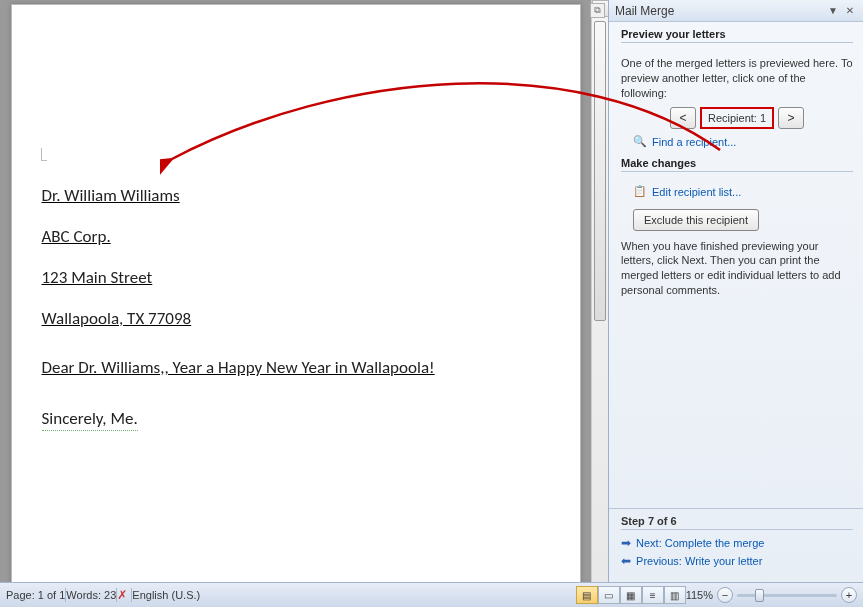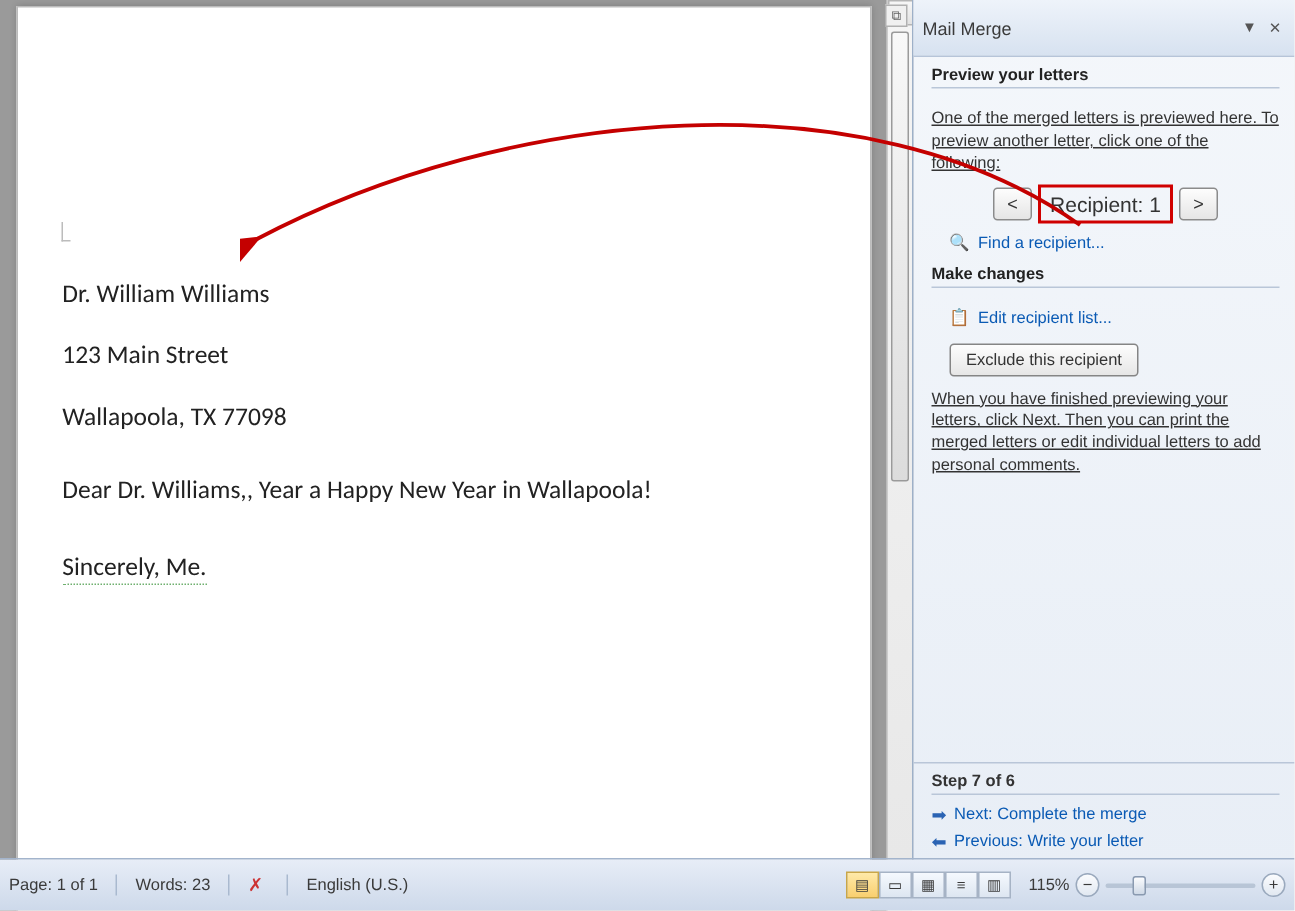--- a/index.html
+++ b/index.html
@@ -75,35 +75,35 @@
     width: 17px;
     display: flex;
     align-items: center;
     justify-content: center;
     background: linear-gradient(#f7f7f7,#e2e2e2);
     border: 1px solid #b5b5b5;
     font-size: 8px;
     color: #555;
   }
 
-  .doc-col { display:flex; flex-direction: column; flex:1;}
+  .doc-col { display:flex; flex-direction: column; flex:1;text-decoration:underline;}
   .doc-row { display:flex; flex:1; }
 
   
   .pane {
     width: 255px;
     background: linear-gradient(#f4f7fb,#e8eef6);
     border-left: 1px solid #9db0c8;
     display: flex;
     flex-direction: column;
     font-size: 11px;
     color: #333;
   }
   .pane-header {
-    height: 38px;
+    height: 22px;
     display: flex;
     align-items: center;
     padding: 0 6px;
     background: linear-gradient(#eef3fa,#d7e2f0);
     border-bottom: 1px solid #b6c4d8;
     font-size: 12px;
     color: #3a3a3a;
     position: relative;
   }
   .pane-header .title { flex:1; }
@@ -118,21 +118,20 @@
     color: #222;
     border-bottom: 1px solid #b9c6d8;
     padding-bottom: 2px;
     margin-top: 8px;
     margin-bottom: 13px;
   }
   .sect:first-child{ margin-top:0;}
   .para {
     line-height: 1.35;
     margin-bottom: 6px;
-    text-decoration: underline;
   }
   .rec-nav {
     display: flex;
     align-items: center;
     justify-content: center;
     gap: 4px;
     margin: 6px 0;
   }
   .recbtn {
     width: 26px;
@@ -140,21 +139,21 @@
     border: 1px solid #8b8b8b;
     background: linear-gradient(#fdfdfd,#e5e5e5);
     border-radius: 3px;
     display:flex; align-items:center; justify-content:center;
     font-size: 12px;
     cursor:pointer;
   }
   .rec-label {
     border: 2px solid #d00000;
     padding: 3px 6px;
-    font-size: 14px;
+    font-size: 11px;
   }
   .link {
     color: #0a5ab4;
     cursor: pointer;
     display: flex;
     align-items: center;
     gap: 5px;
     margin: 4px 0 4px 12px;
   }
   .link .ico { width: 14px; height:14px; display:inline-flex; align-items:center; justify-content:center; font-size:11px; }
@@ -171,29 +170,28 @@
     border-top: 1px solid #b9c6d8;
     padding: 6px 10px 10px 12px;
   }
   .step-title { font-weight:bold; margin-bottom:6px; border-bottom:1px solid #b9c6d8; padding-bottom:2px;}
   .arrow-ico { color:#2a63b3; font-size:12px; }
 
   
   .status {
     position: absolute;
     left:0; right:0; bottom:0;
-    height: 35px;
+    height: 25px;
     display:flex;
     align-items: center;
     background: linear-gradient(#e7edf7,#cdd9ea);
     border-top: 1px solid #a3b4cc;
     font-size: 11px;
     color: #3a3a3a;
     padding: 0 6px;
-    gap: 12px;
   }
   .status .sep { width:1px; height:14px; background:#a9b9cf; }
   .status .spacer { flex:1; }
   .viewbtns { display:flex; gap:0; }
   .viewbtns .vb {
     width: 22px; height:18px;
     border:1px solid #a6b3c5;
     background: linear-gradient(#f5f9fe,#dde6f1);
     display:flex; align-items:center; justify-content:center;
     font-size:10px;
@@ -245,20 +243,21 @@
 <body>
 
 <div class="main">
 
   <div class="doc-col">
     <div class="doc-row">
       <div class="doc-viewport">
         <div class="page">
           <div class="tab-stop"></div>
           <p>Dr. William Williams</p>
+          <p>ABC Corp.</p>
           <p>123 Main Street</p>
           <p>Wallapoola, TX 77098</p>
           <p class="greeting">Dear Dr. Williams,, Year a Happy New Year in Wallapoola!</p>
           <span class="closing">Sincerely, Me.</span>
         </div>
       </div>
       <div class="vscroll">
         <div class="btn">▲</div>
         <div class="track">
           <div class="thumb"></div>

